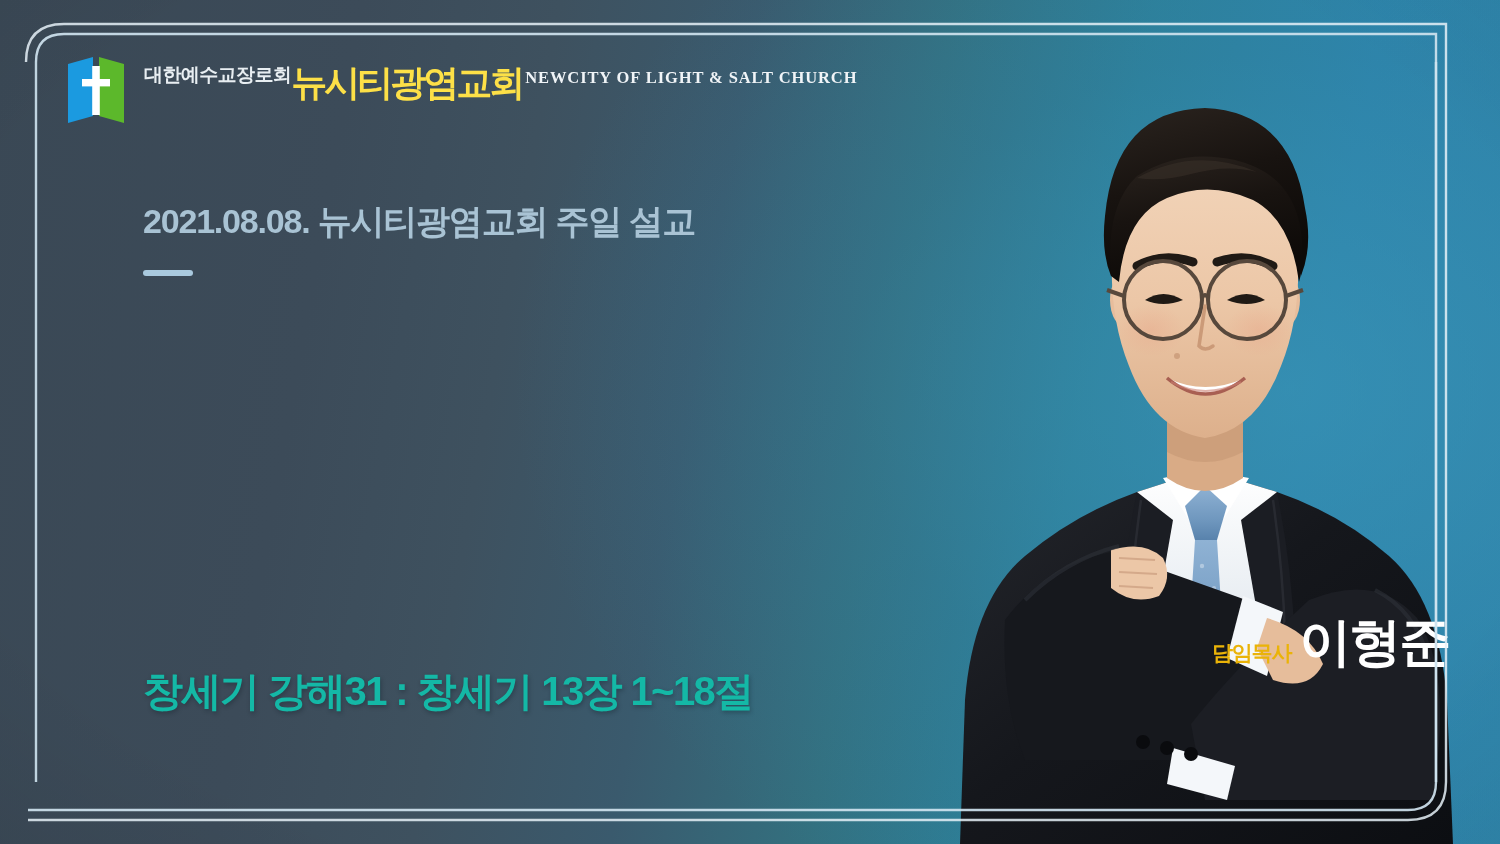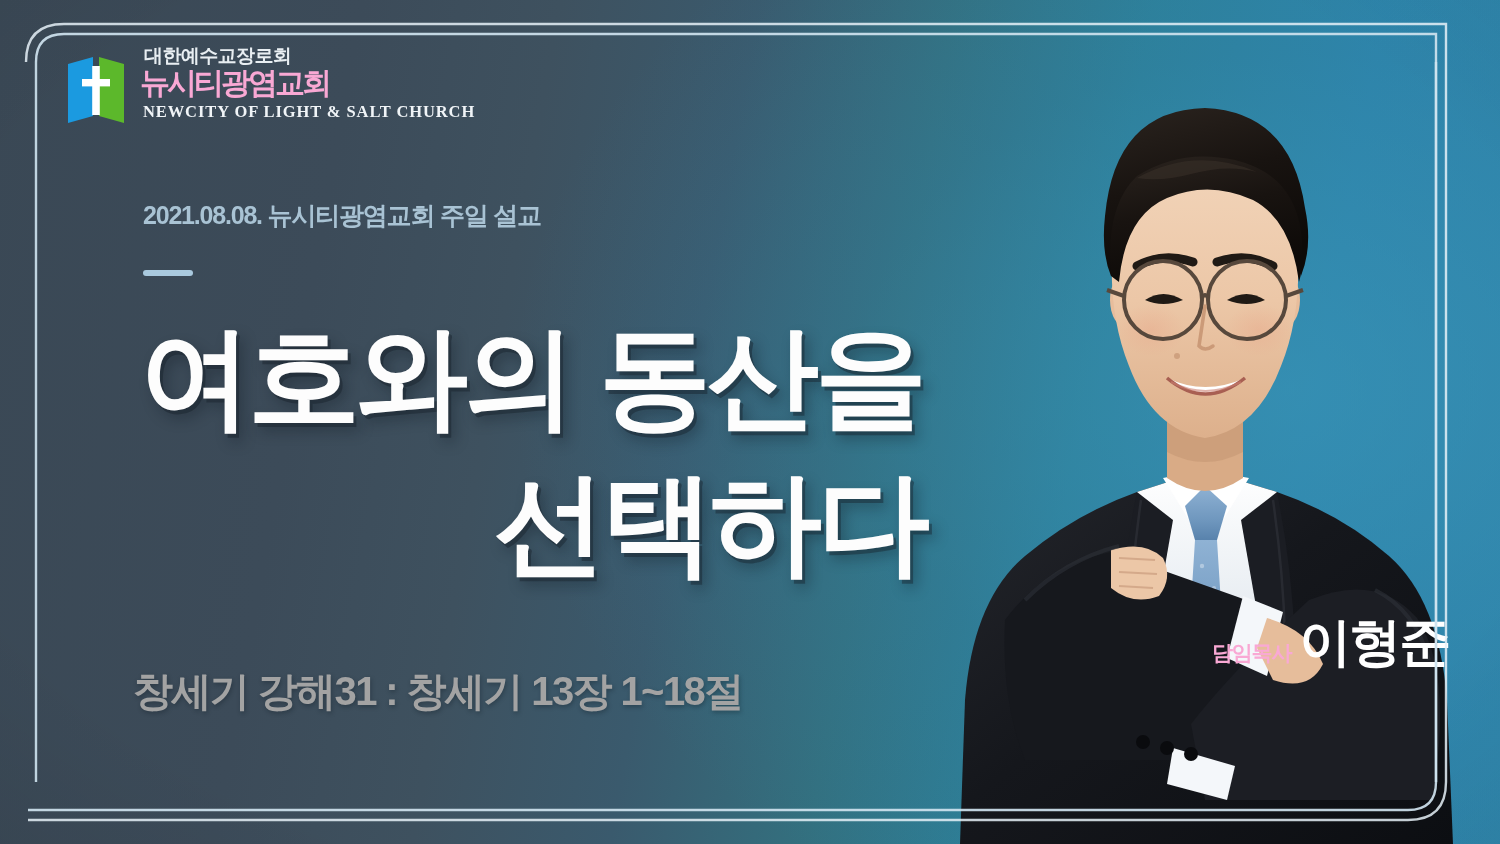--- a/index.html
+++ b/index.html
@@ -66,54 +66,54 @@
     gap: 12px;
   }
   .logo-mark {
     width: 64px;
     height: 72px;
     flex: none;
     margin-top: 14px;
   }
   .logo-text {
     display: flex;
-    flex-direction: column;
+    flex-direction: row;
     line-height: 1;
   }
   .denom {
     font-size: 19px;
     font-weight: 700;
     color: #e8eef2;
     letter-spacing: -0.6px;
     margin-left: 4px;
     margin-bottom: 3px;
   }
   .church-kr {
-    font-size: 30px;
+    font-size: 36px;
     font-weight: 900;
-    color: #f9a8d4;
+    color: #fde047;
     letter-spacing: -3px;
     line-height: 1.02;
   }
   .church-en {
     font-size: 16.5px;
     font-weight: 700;
     color: #f0f4f7;
     letter-spacing: 0.9px;
     margin-top: 5px;
     margin-left: 3px;
     font-family: Liberation Serif, serif;
   }
 
   
   .date-line {
     position: absolute;
     left: 143px;
     top: 199px;
-    font-size: 25px;
+    font-size: 34px;
     font-weight: 700;
     color: #a9c3d4;
     letter-spacing: -1.2px;
     white-space: nowrap;
     text-align: center;
   }
   .rule-dash {
     position: absolute;
     left: 143px;
     top: 270px;
@@ -140,25 +140,25 @@
     text-shadow:
       3px 4px 0 rgba(22,32,40,0.42),
       6px 8px 14px rgba(12,20,28,0.34);
   }
   .title-line.l1 { padding-left: 140px; }
   .title-line.l2 { padding-left: 140px; text-align: right; padding-right: 6px; }
 
   
   .scripture {
     position: absolute;
-    left: 133px;
+    left: 143px;
     top: 664px;
     font-size: 40px;
     font-weight: 700;
-    color: #a3a3a3;
+    color: #14b8a6;
     letter-spacing: -1.6px;
     white-space: nowrap;
     text-shadow: 1px 2px 4px rgba(15,25,33,0.35);
   }
 
   
   .person {
     position: absolute;
     left: 905px;
     top: 0;
@@ -173,21 +173,21 @@
     left: 1212px;
     top: 608px;
     display: flex;
     align-items: baseline;
     gap: 8px;
     white-space: nowrap;
   }
   .pastor-role {
     font-size: 21px;
     font-weight: 800;
-    color: #f9a8d4;
+    color: #eab308;
     letter-spacing: -1.2px;
   }
   .pastor-person-name {
     font-size: 52px;
     font-weight: 900;
     color: #ffffff;
     letter-spacing: -2px;
   }
 </style>
 </head>
@@ -351,20 +351,16 @@
     <div class="logo-text">
       <span class="denom">대한예수교장로회</span>
       <span class="church-kr">뉴시티광염교회</span>
       <span class="church-en">NEWCITY OF LIGHT &amp; SALT CHURCH</span>
     </div>
   </div>
 
   <div class="date-line">2021.08.08. 뉴시티광염교회 주일 설교</div>
   <div class="rule-dash"></div>
 
-  <div class="title-wrap">
-    <div class="title-line l1">여호와의 동산을</div>
-    <div class="title-line l2">선택하다</div>
-  </div>
 
   <div class="scripture">창세기 강해31 : 창세기 13장 1~18절</div>
 
 </div>
 
 </body></html>

